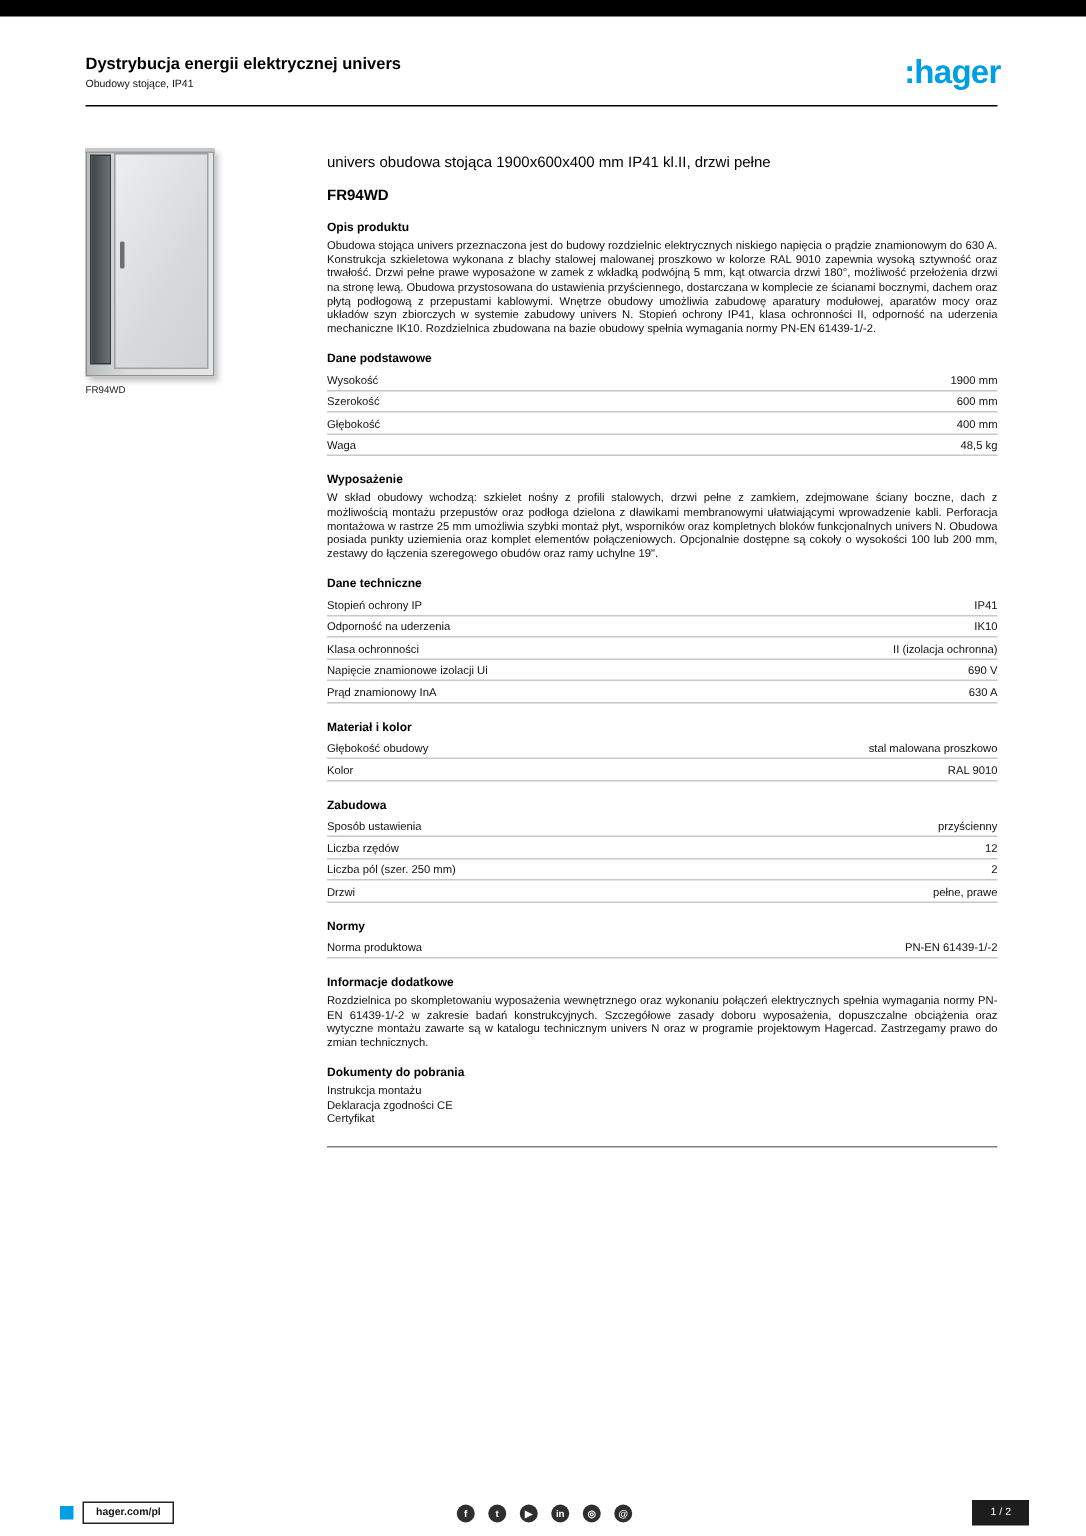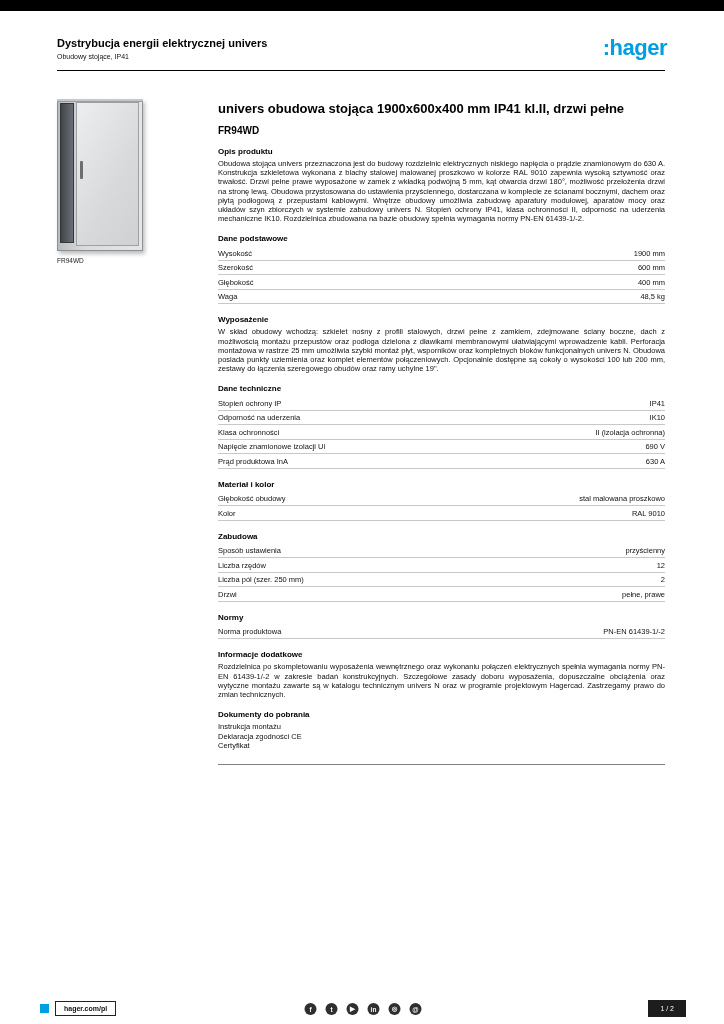--- a/index.html
+++ b/index.html
@@ -17,21 +17,21 @@
   .photo { position: absolute; left: 57px; top: 88px; width: 86px; height: 152px; }
   .cab-body { position: absolute; inset: 0; background: linear-gradient(90deg,#b9bcbe,#d9dbdc 30%,#e4e6e7); border: 1px solid #8e9193; box-shadow: 2px 3px 4px rgba(0,0,0,0.25); }
   .cab-interior { position: absolute; left: 3px; top: 4px; width: 14px; height: 140px; background: linear-gradient(90deg,#3f4448,#6a7075); border: 1px solid #33383c; }
   .cab-door { position: absolute; left: 19px; top: 3px; right: 4px; bottom: 5px; background: linear-gradient(120deg,#eceeef,#d7d9da 60%,#cfd1d2); border: 1px solid #9ea1a3; }
   .cab-handle { position: absolute; left: 23px; top: 62px; width: 3px; height: 18px; background: #6b6f72; border-radius: 1px; }
   .cab-top { position: absolute; left: 0; top: 0; right: 0; height: 3px; background: #c6c8c9; border-bottom: 1px solid #9a9da0; }
   .photo-caption { position: absolute; left: 57px; top: 246px; font-size: 6.5px; color: #222; }
 
   
   .content { position: absolute; left: 218px; top: 90px; width: 447px; color: #000; }
-  .title { font-size: 13px; font-weight: bold; line-height: 15px; margin-bottom: 9px; }
+  .title { font-size: 10px; font-weight: normal; line-height: 15px; margin-bottom: 9px; }
   .reference { font-size: 10px; font-weight: bold; margin-bottom: 4px; }
   .section { margin-top: 11px; }
   .section h3 { font-size: 8px; font-weight: bold; margin-bottom: 3px; color: #000; }
   .para { font-size: 7.5px; line-height: 9.2px; color: #111; text-align: justify; }
   .rows .row { display: flex; justify-content: space-between; align-items: baseline; border-bottom: 1px solid #c8c8c8; padding: 2.5px 0 2px 0; font-size: 7.5px; }
   .row .term { color: #111; }
   .row .value { color: #111; white-space: nowrap; padding-left: 12px; }
   .list-line { font-size: 7.5px; line-height: 9.5px; color: #111; }
   .content-end { border-top: 1px solid #808080; margin-top: 13px; }
 
@@ -109,21 +109,21 @@
             </div>
             <div class="row">
               <span class="term">Klasa ochronności</span>
               <span class="value">II (izolacja ochronna)</span>
             </div>
             <div class="row">
               <span class="term">Napięcie znamionowe izolacji Ui</span>
               <span class="value">690 V</span>
             </div>
             <div class="row">
-              <span class="term">Prąd produktowa InA</span>
+              <span class="term">Prąd znamionowy InA</span>
               <span class="value">630 A</span>
             </div>
           </div>
         </div>
         <div class="section">
           <h3>Materiał i kolor</h3>
           <div class="rows">
             <div class="row">
               <span class="term">Głębokość obudowy</span>
               <span class="value">stal malowana proszkowo</span>

